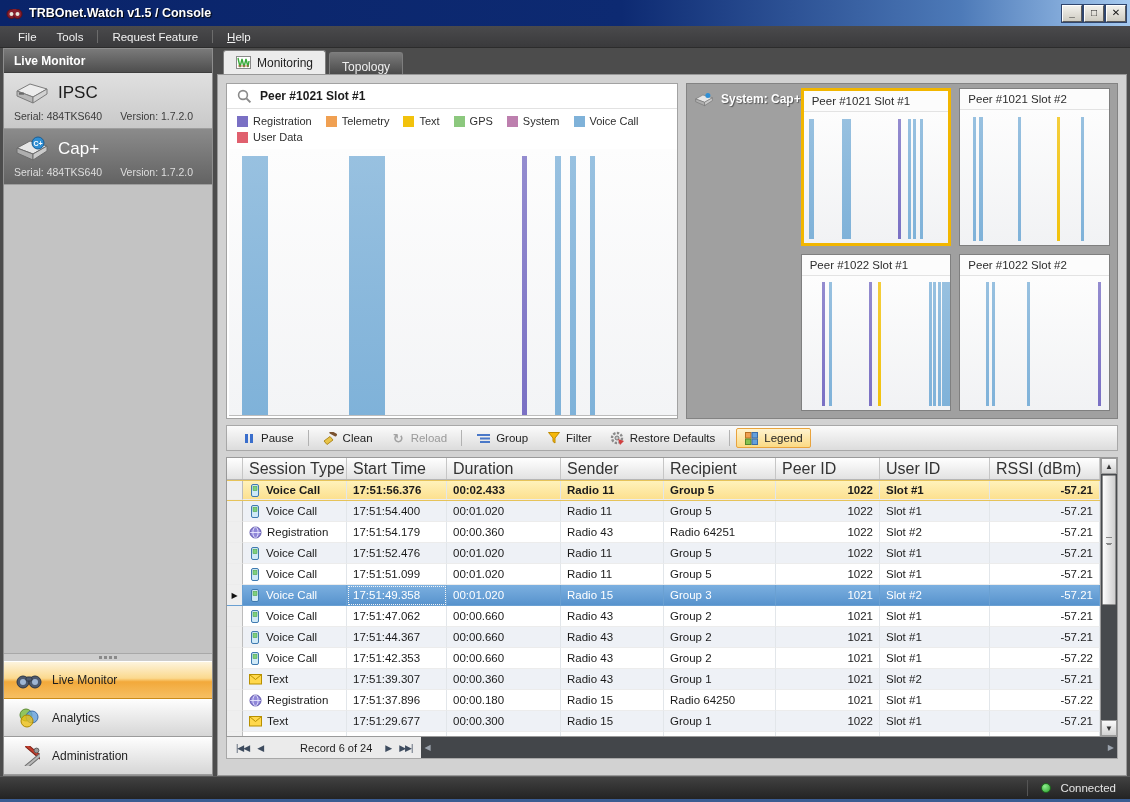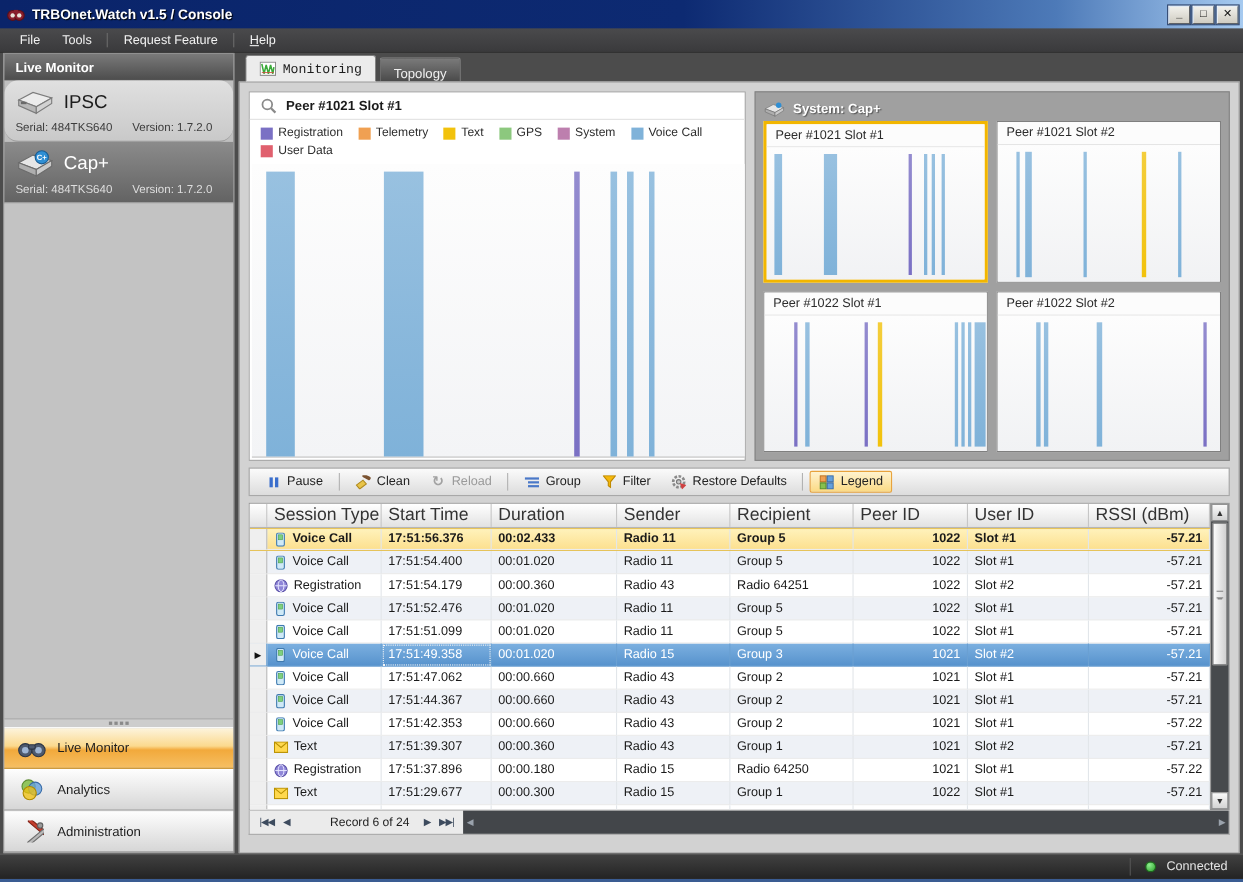--- a/index.html
+++ b/index.html
@@ -23,41 +23,41 @@
   .menu-sep { width:1px; height:13px; background:#6c6c6c; margin:0 4px; }
 
   
   .body { flex:1; display:flex; padding:0 3px; overflow:hidden; }
 
   
   .sidebar { width:210px; display:flex; flex-direction:column; background:#bfbfbf; border:1px solid #8e8e8e; }
   .sidebar-header { height:24px; background:linear-gradient(180deg,#7a7a7a,#4e4e4e); color:#fff; font-weight:bold;
     font-size:12px; display:flex; align-items:center; padding-left:10px; border-bottom:1px solid #3e3e3e; }
   .device { padding:7px 10px 6px 10px; border-bottom:1px solid #9e9e9e; }
-  .device.ipsc { background:linear-gradient(180deg,#e0e0e0,#c9c9c9); color:#1c1c1c;border-radius:13px; }
+  .device.ipsc { background:linear-gradient(180deg,#e0e0e0,#c9c9c9); color:#1c1c1c; }
   .device.cap { background:linear-gradient(180deg,#8b8b8b,#636363); color:#fff; }
   .device-top { display:flex; align-items:center; gap:8px; }
   .device-name { font-size:17px; }
   .device-sub { font-size:10.5px; margin-top:4px; display:flex; gap:18px; }
   .device.ipsc .device-sub { color:#3c3c3c; }
   .device.cap .device-sub { color:#dedede; }
   .sidebar-fill { flex:1; background:#c3c3c3; }
   .splitter { height:8px; background:#cdcdcd; display:flex; align-items:center; justify-content:center; gap:2px; border-top:1px solid #a8a8a8; }
   .splitter i { width:3px; height:3px; background:#8a8a8a; display:block; }
   .nav-item { height:38px; display:flex; align-items:center; gap:10px; padding-left:12px; font-size:12px; color:#1e1e1e;
     background:linear-gradient(180deg,#fdfdfd,#d6d6d6); border-top:1px solid #fff; border-bottom:1px solid #9b9b9b; }
   .nav-item.selected { background:linear-gradient(180deg,#fdf4dd 0%,#fbd98e 45%,#f2a93b 55%,#f6bf63 100%); border-bottom:1px solid #c98a1a; }
   .nav-icon { width:26px; height:22px; display:flex; align-items:center; justify-content:center; }
 
   
   .main { flex:1; display:flex; flex-direction:column; margin-left:4px; }
   .tabstrip { height:26px; display:flex; align-items:flex-end; gap:3px; padding-left:6px; }
   .tab { height:24px; display:flex; align-items:center; gap:6px; padding:0 12px; font-size:12px;
     border:1px solid #7e7e7e; border-bottom:none; border-radius:3px 3px 0 0; }
-  .tab.active { background:#ececec; color:#1d1d1d; position:relative; z-index:2;font-family:Liberation Mono, monospace; }
+  .tab.active { background:#ececec; color:#1d1d1d; position:relative; z-index:2; }
   .tab.inactive { background:linear-gradient(180deg,#7b7b7b,#4a4a4a); color:#f0f0f0; height:22px;flex-direction:column; }
   .content { flex:1; background:#d2d2d2; border:1px solid #989898; padding:8px; display:flex; flex-direction:column; }
 
   
   .charts-row { height:336px; display:flex; margin-bottom:6px; }
   .chart-card { width:452px; background:#fff; border:1px solid #a2a2a2; display:flex; flex-direction:column; }
   .chart-head { height:25px; display:flex; align-items:center; gap:8px; padding-left:10px; border-bottom:1px solid #e2e2e2; }
   .chart-title { font-weight:bold; font-size:12px; color:#1b1b1b; }
   .chart-body { flex:1; display:flex; }
   .gauge-col { width:34px; border-right:1px solid #e0e0e0; background:linear-gradient(180deg,#fafafa,#f0f0f0);
@@ -72,21 +72,21 @@
   .plot-wrap { flex:1; display:flex; margin:4px 0 2px 2px; }
   .plot { flex:1; position:relative; background:linear-gradient(180deg,#fdfdfd,#f3f4f6); border-bottom:1px solid #bdbdbd; }
   .plot .bar { position:absolute; top:2.5%; bottom:0; min-width:3px; }
   .axis { width:40px; position:relative; border-left:1px solid #bdbdbd; font-size:11px; color:#4a4a4a; }
   .axis .unit { position:absolute; top:-14px; left:6px; }
   .tick { position:absolute; left:0; width:5px; border-top:1px solid #9a9a9a; }
   .tick.minor { width:3px; border-top-color:#b8b8b8; }
   .tick-label { position:absolute; left:8px; transform:translateY(-50%); }
 
   
-  .system-panel { flex:1; margin-left:8px; background:#a0a0a0; border:1px solid #838383; padding:4px 7px 7px 7px; display:flex; flex-direction:column; }
+  .system-panel { flex:1; margin-left:8px; background:#a0a0a0; border:1px solid #838383; padding:4px 7px 7px 7px; display:flex; }
   .system-head { height:22px; display:flex; align-items:center; gap:7px; color:#fff; font-weight:bold; font-size:12px; text-shadow:1px 1px 1px #555; }
   .mini-grid { flex:1; display:grid; grid-template-columns:1fr 1fr; grid-template-rows:1fr 1fr; gap:8px; }
   .mini-card { background:#fff; border:1px solid #7f7f7f; display:flex; flex-direction:column; }
   .mini-card.selected { border:3px solid #f2b600; }
   .mini-title { height:21px; display:flex; align-items:center; padding-left:8px; font-size:11.5px; color:#2c2c2c;
     background:#fcfcfc; border-bottom:1px solid #e3e3e3; }
   .mini-plot { flex:1; position:relative; background:linear-gradient(180deg,#fdfdfd,#f1f2f4); }
   .mini-plot .bar { position:absolute; top:5%; bottom:4px; min-width:3px; }
 
   

